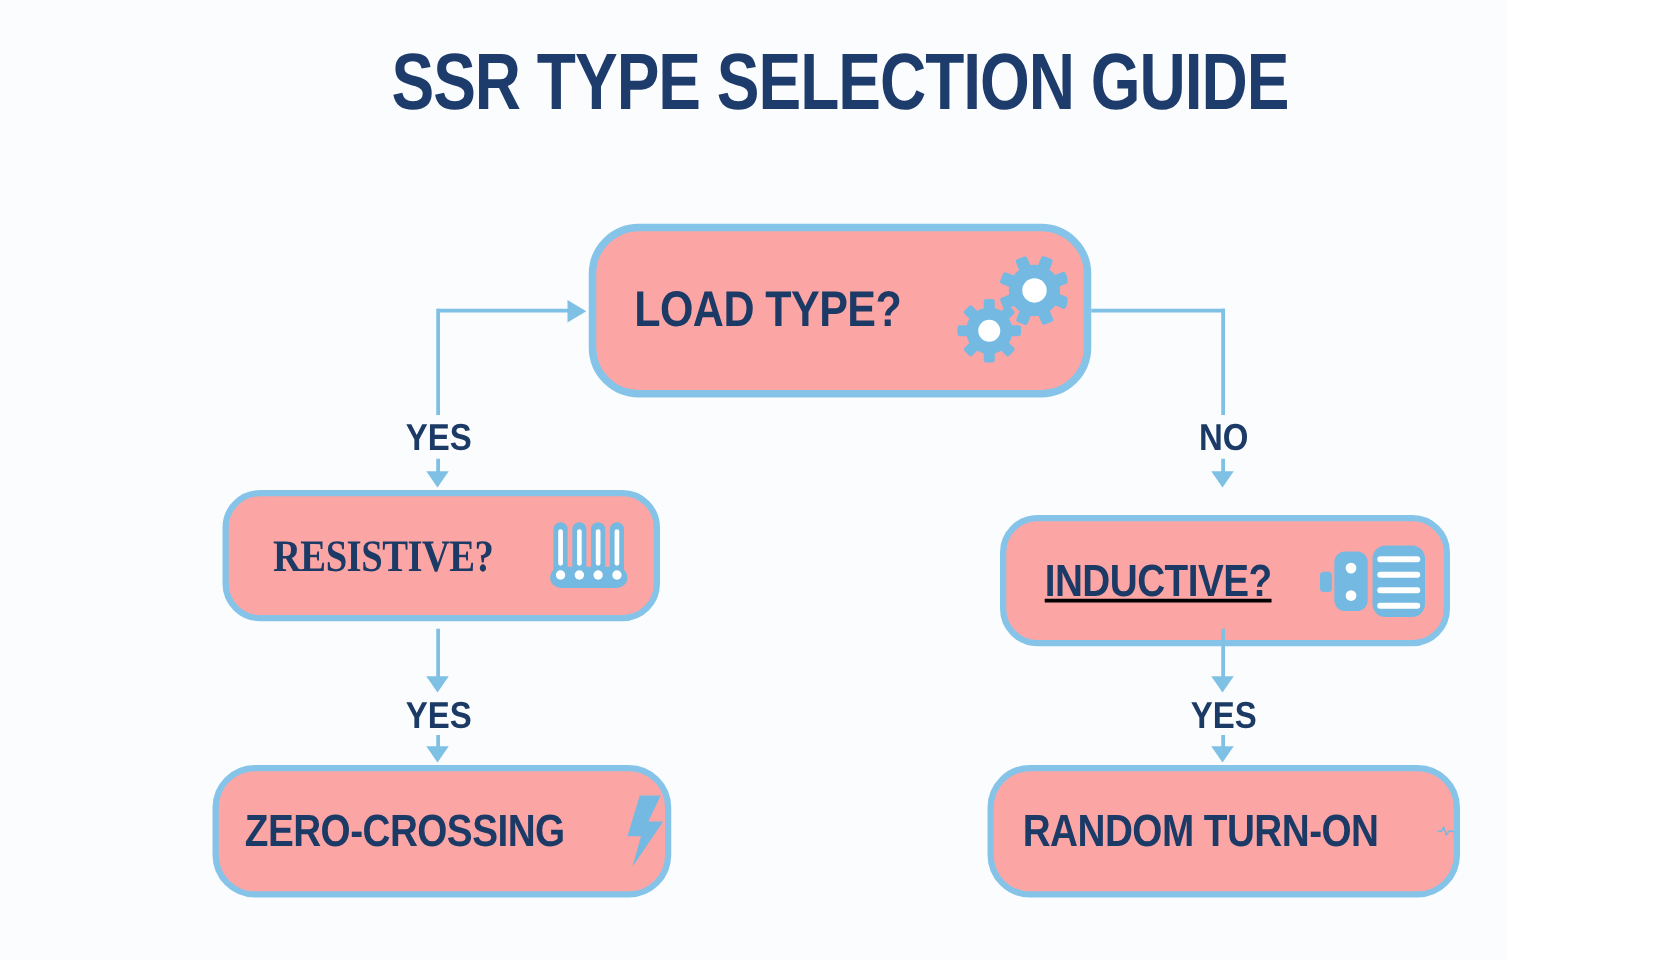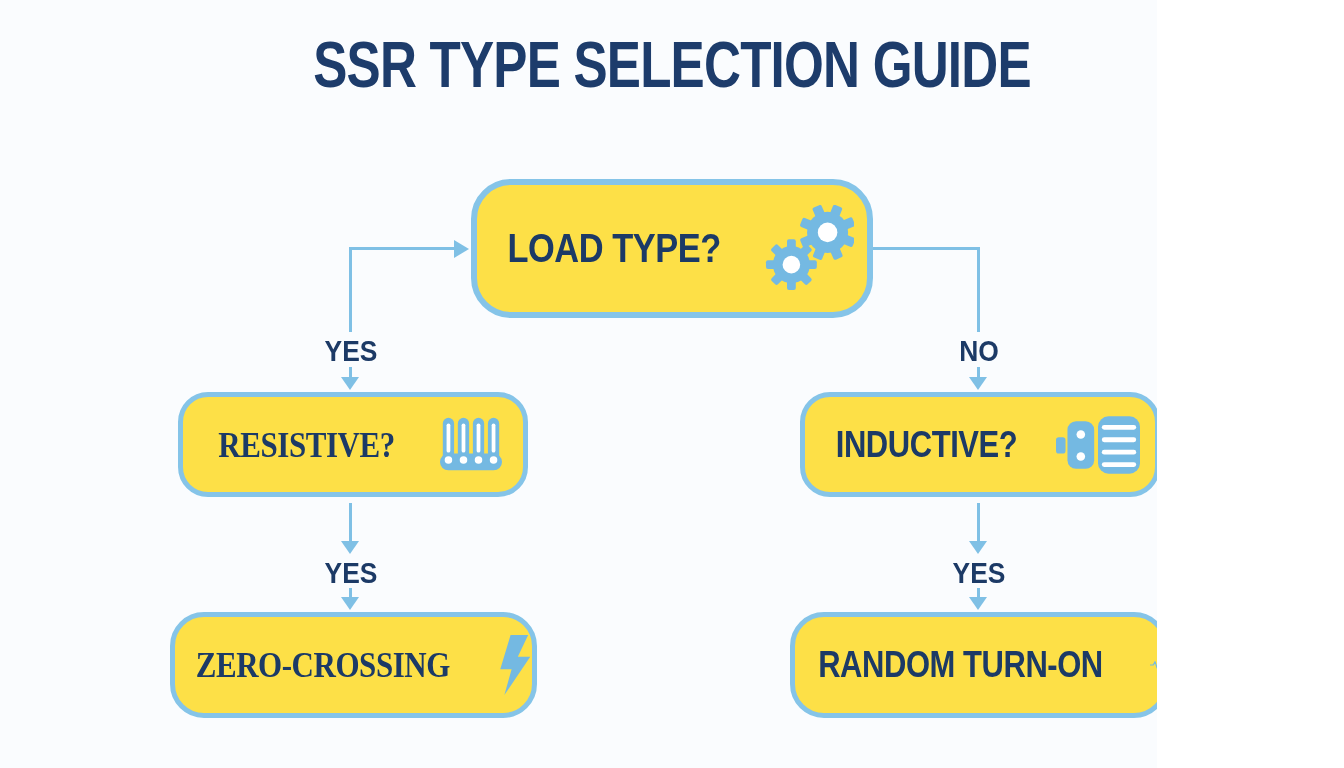--- a/index.html
+++ b/index.html
@@ -1,29 +1,30 @@
 <!DOCTYPE html>
 <html><head>
 <meta charset="utf-8">
 <style>
   html,body{margin:0;padding:0;}
   body{font-family:"Liberation Sans",sans-serif;background:#ffffff;}
   .canvas{
     position:relative;width:1157px;height:768px;overflow:hidden;
     background:#fafcfe;
+    padding-left:48px;
   }
   .title{
     position:absolute;left:0;top:30px;width:1344px;height:70px;
     line-height:70px;text-align:center;
     font-size:64px;font-weight:bold;color:#1d3c6b;letter-spacing:-1px;
     transform:scaleX(0.80);transform-origin:center;
     white-space:nowrap;
   }
   .node{
-    position:absolute;background:#fde047;
+    position:absolute;background:#fca5a5;
     border:6px solid #85c4e8;
     display:flex;align-items:center;justify-content:center;
   }
   .node-label{
     font-weight:bold;color:#1c3a66;letter-spacing:-0.5px;
     transform:scaleX(0.86);transform-origin:center;
     white-space:nowrap;
   }
   .edge-label{
     position:absolute;width:90px;text-align:center;
@@ -113,21 +114,21 @@
         <rect x="39" y="6" width="4" height="31" rx="2"></rect>
         <rect x="55" y="6" width="4" height="31" rx="2"></rect>
         <circle cx="9" cy="45" r="4"></circle>
         <circle cx="25" cy="45" r="4"></circle>
         <circle cx="41" cy="45" r="4"></circle>
         <circle cx="57" cy="45" r="4"></circle>
       </g>
     </svg>
   </div>
 
-  <div class="node" style="left:800px;top:392px;width:350px;height:95px;border-radius:30px;border-width:5px;gap:24px;">
+  <div class="node" style="left:800px;top:412px;width:350px;height:95px;border-radius:30px;border-width:5px;gap:24px;text-decoration:underline;">
     <span class="node-label" style="font-size:36px;">INDUCTIVE?</span>
     <svg class="icon" width="84" height="62" viewBox="0 0 88 64">
       <g fill="#74b9e2">
         <rect x="0" y="24" width="10" height="17" rx="3"></rect>
         <rect x="12" y="7" width="28" height="50" rx="9"></rect>
         <rect x="44" y="2" width="44" height="60" rx="11"></rect>
       </g>
       <g fill="#ffffff">
         <circle cx="26" cy="21" r="4.5"></circle>
         <circle cx="26" cy="44" r="4.5"></circle>
@@ -144,21 +145,21 @@
   <div class="edge-label" style="left:306px;top:556px;">YES</div>
   <div class="line" style="left:349px;top:588px;width:3px;height:10px;"></div>
   <div class="arrow-down" style="left:341px;top:597px;"></div>
 
   <div class="line" style="left:977px;top:503px;width:3px;height:40px;"></div>
   <div class="arrow-down" style="left:969px;top:541px;"></div>
   <div class="edge-label" style="left:934px;top:556px;">YES</div>
   <div class="line" style="left:977px;top:588px;width:3px;height:10px;"></div>
   <div class="arrow-down" style="left:969px;top:597px;"></div>
 
-  <div class="node" style="left:170px;top:612px;width:357px;height:96px;border-radius:34px;border-width:5px;gap:26px;font-family:Liberation Serif, serif;">
+  <div class="node" style="left:170px;top:612px;width:357px;height:96px;border-radius:34px;border-width:5px;gap:26px;">
     <span class="node-label" style="font-size:36px;">ZERO-CROSSING</span>
     <svg class="icon" width="38" height="60" viewBox="0 0 34 58">
       <polygon fill="#74b9e2" points="13,0 30,0 20,21 32,21 7,58 14,33 3,33"></polygon>
     </svg>
   </div>
 
   <div class="node" style="left:790px;top:612px;width:368px;height:96px;border-radius:34px;border-width:5px;gap:24px;">
     <span class="node-label" style="font-size:36px;">RANDOM TURN-ON</span>
     <svg class="icon" width="58" height="42" viewBox="0 0 60 44">
       <polyline fill="none" stroke="#74b9e2" stroke-width="5.5" stroke-linecap="round" stroke-linejoin="round" points="0,22 15,22 23,7 33,36 41,22 60,22"></polyline>

